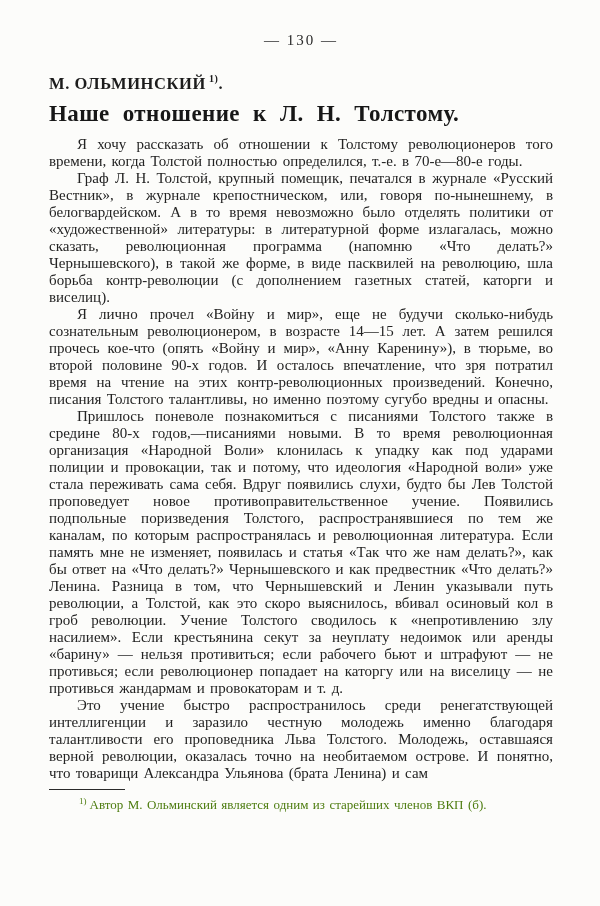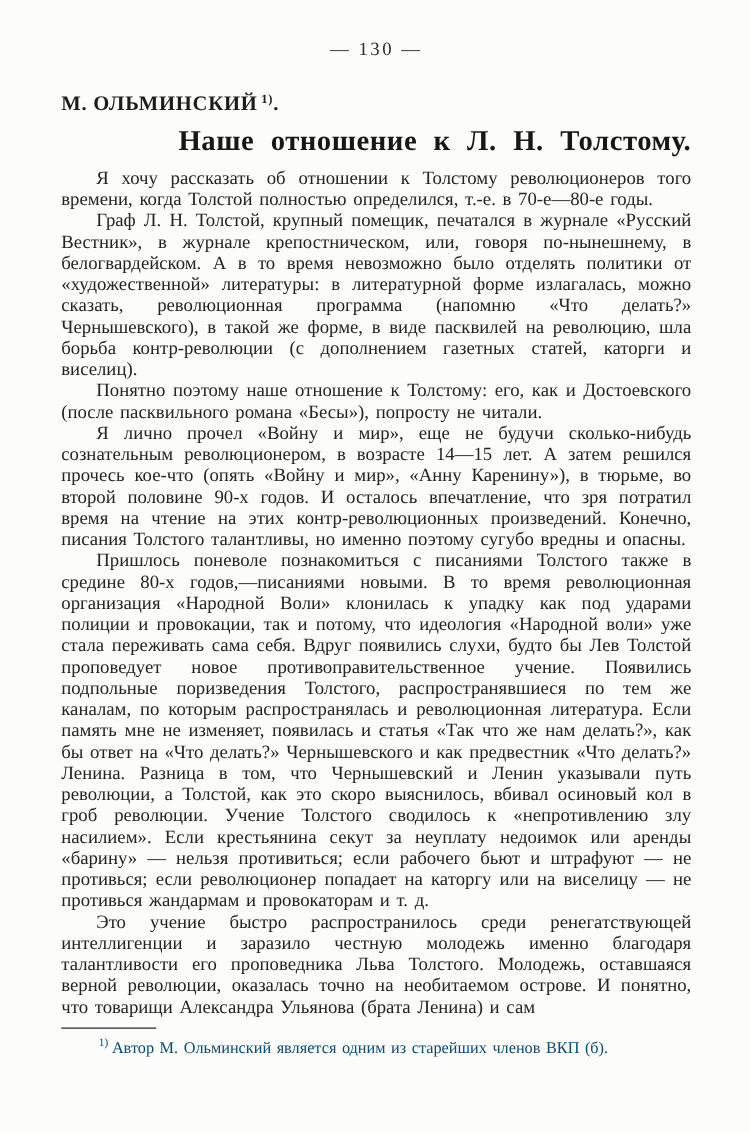--- a/index.html
+++ b/index.html
@@ -28,21 +28,21 @@
     color: #1c1c1c;
   }
   .author-line sup {
     font-size: 10px;
     font-weight: bold;
     vertical-align: super;
     margin-left: 3px;
   }
   .title {
     margin: 7px 0 9px 0;
-    text-align: right;
+    text-align: left;
     font-size: 23px;
     font-weight: bold;
     letter-spacing: 0.4px;
     word-spacing: 7px;
     color: #171717;
   }
   .body p {
     margin: 0;
     text-align: justify;
     text-indent: 28px;
@@ -56,21 +56,21 @@
     height: 0;
     border-top: 1.6px solid #2a2a2a;
     margin-top: 7px;
   }
   .footnote {
     margin-top: 3px;
     font-size: 13px;
     line-height: 16px;
     text-indent: 30px;
     word-spacing: 1.2px;
-    color: #0c4a6e;
+    color: #4d7c0f;
   }
   .footnote sup {
     font-size: 9px;
     vertical-align: super;
     margin-right: 3px;
   }
 </style>
 </head>
 <body>
 
@@ -80,21 +80,20 @@
 
   <div class="author-line">
     <span>М. ОЛЬМИНСКИЙ</span><sup>1)</sup><span>.</span>
   </div>
 
   <h1 class="title">Наше отношение к Л. Н. Толстому.</h1>
 
   <div class="body">
     <p>Я хочу рассказать об отношении к Толстому революционеров того времени, когда Толстой полностью определился, т.-е. в 70-е—80-е годы.</p>
     <p>Граф Л. Н. Толстой, крупный помещик, печатался в журнале «Русский Вестник», в журнале крепостническом, или, говоря по-нынешнему, в белогвардейском. А в то время невозможно было отделять политики от «художественной» литературы: в литературной форме излагалась, можно сказать, революционная программа (напомню «Что делать?» Чернышевского), в такой же форме, в виде пасквилей на революцию, шла борьба контр-революции (с дополнением газетных статей, каторги и виселиц).</p>
-    <p>Понятно поэтому наше отношение к Толстому: его, как и Достоевского (после пасквильного романа «Бесы»), попросту не читали.</p>
     <p>Я лично прочел «Войну и мир», еще не будучи сколько-нибудь сознательным революционером, в возрасте 14—15 лет. А затем решился прочесь кое-что (опять «Войну и мир», «Анну Каренину»), в тюрьме, во второй половине 90-х годов. И осталось впечатление, что зря потратил время на чтение на этих контр-революционных произведений. Конечно, писания Толстого талантливы, но именно поэтому сугубо вредны и опасны.</p>
     <p>Пришлось поневоле познакомиться с писаниями Толстого также в средине 80-х годов,—писаниями новыми. В то время революционная организация «Народной Воли» клонилась к упадку как под ударами полиции и провокации, так и потому, что идеология «Народной воли» уже стала переживать сама себя. Вдруг появились слухи, будто бы Лев Толстой проповедует новое противоправительственное учение. Появились подпольные поризведения Толстого, распространявшиеся по тем же каналам, по которым распространялась и революционная литература. Если память мне не изменяет, появилась и статья «Так что же нам делать?», как бы ответ на «Что делать?» Чернышевского и как предвестник «Что делать?» Ленина. Разница в том, что Чернышевский и Ленин указывали путь революции, а Толстой, как это скоро выяснилось, вбивал осиновый кол в гроб революции. Учение Толстого сводилось к «непротивлению злу насилием». Если крестьянина секут за неуплату недоимок или аренды «барину» — нельзя противиться; если рабочего бьют и штрафуют — не противься; если революционер попадает на каторгу или на виселицу — не противься жандармам и провокаторам и т. д.</p>
     <p>Это учение быстро распространилось среди ренегатствующей интеллигенции и заразило честную молодежь именно благодаря талантливости его проповедника Льва Толстого. Молодежь, оставшаяся верной революции, оказалась точно на необитаемом острове. И понятно, что товарищи Александра Ульянова (брата Ленина) и сам</p>
   </div>
 
   <div class="footnote-sep"></div>
 
   <div class="footnote">
     <sup>1)</sup><span>Автор М. Ольминский является одним из старейших членов ВКП (б).</span>
   </div>

